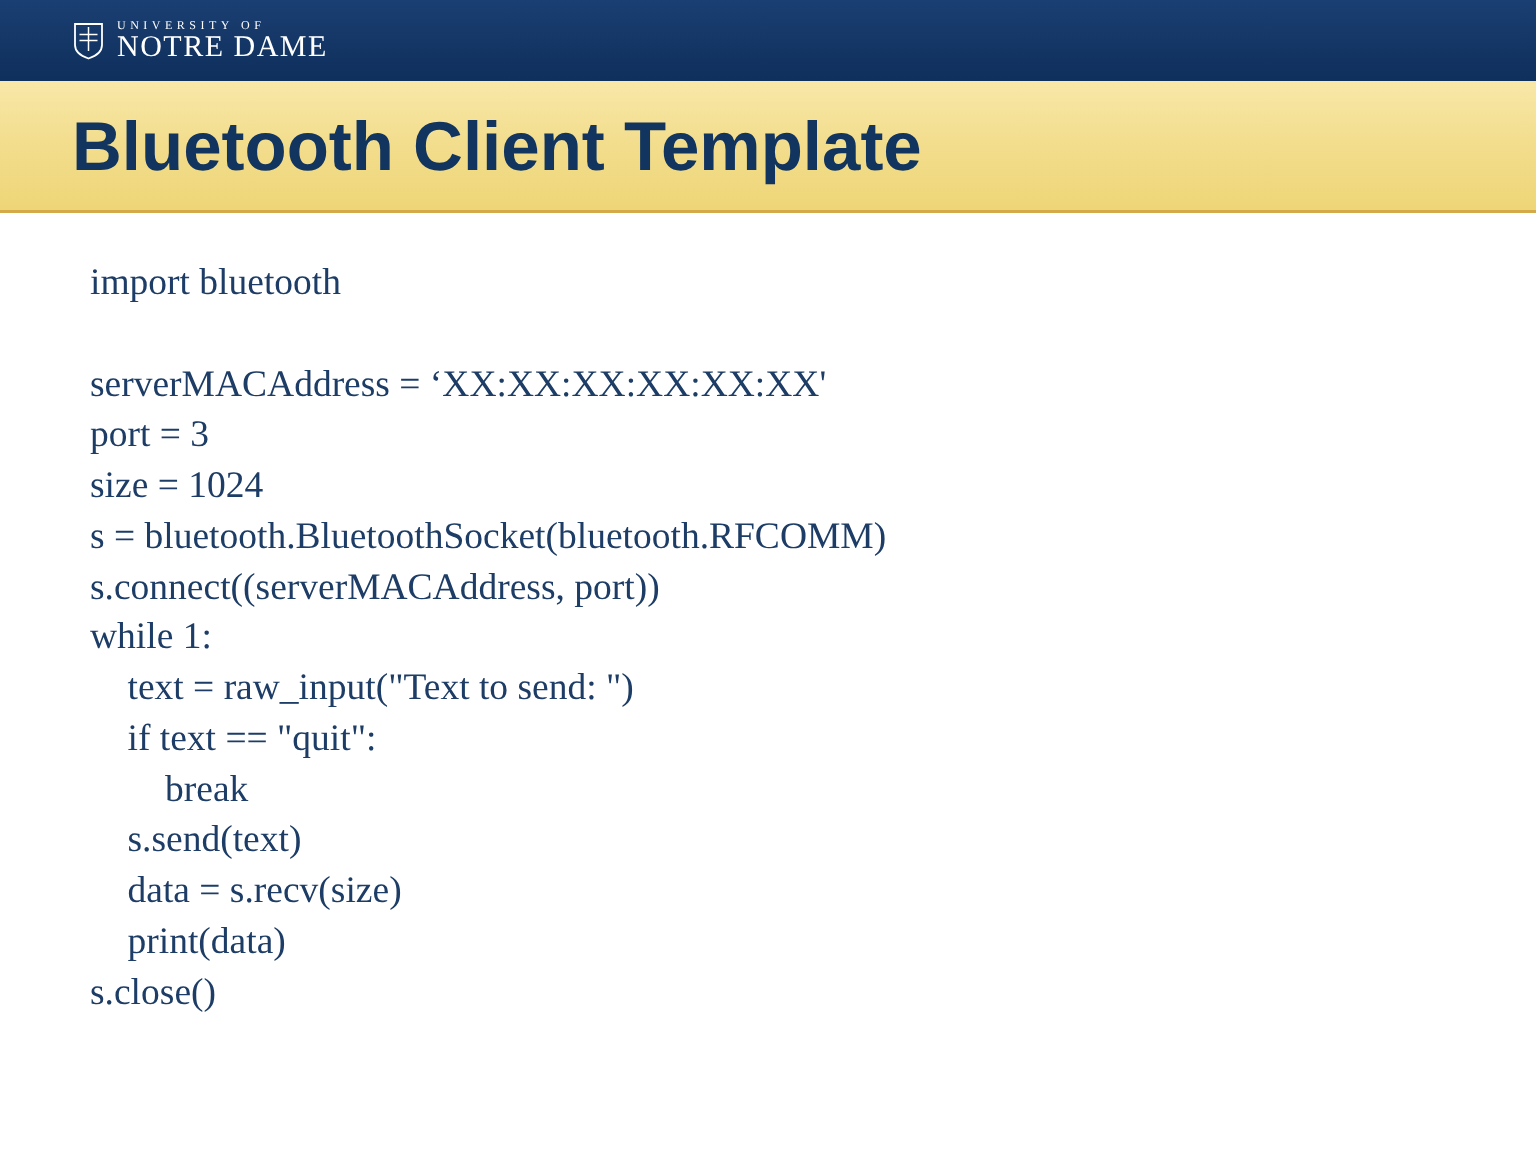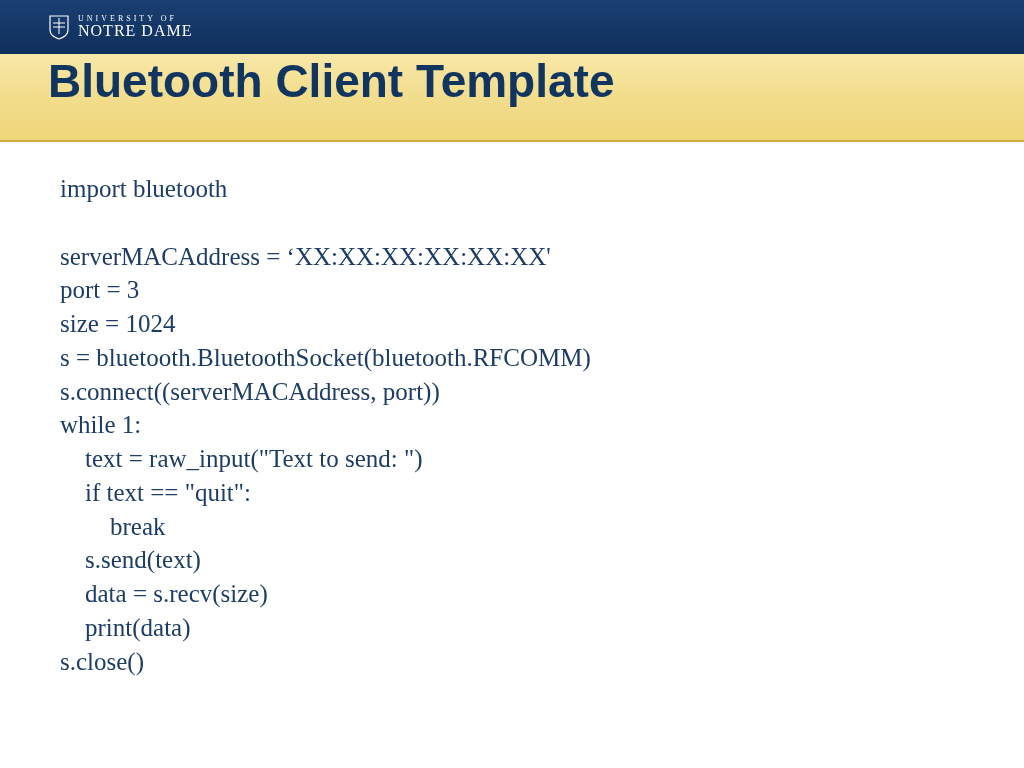--- a/index.html
+++ b/index.html
@@ -9,26 +9,27 @@
     background: linear-gradient(to bottom, #1a3f72 0%, #0f2f5c 100%);
     display: flex;
     align-items: center;
     padding-left: 48px;
     color: #fff;
   }
   .logo-wrap { display: flex; align-items: center; gap: 8px; justify-content: center; }
   .logo-icon { width: 22px; height: 26px; }
   .logo-text-wrap { display: flex; flex-direction: column; line-height: 1; }
   .logo-small { font-size: 8px; letter-spacing: 3px; font-family: Georgia, serif; }
-  .logo-big { font-size: 16px; letter-spacing: 1px; font-weight: 500; font-family: Georgia, serif; }
+  .logo-big { font-size: 20px; letter-spacing: 1px; font-weight: 500; font-family: Georgia, serif; }
   .title-bar {
     height: 88px;
     background: linear-gradient(to bottom, #f8e8a8 0%, #f3de8f 45%, #eed577 100%);
     border-bottom: 2px solid #d4a94a;
     display: flex;
+    align-items: center;
     padding-left: 48px;
   }
   .title-text {
     font-family: Arial, Helvetica, sans-serif;
     font-weight: 700;
     font-size: 46px;
     color: #123560;
   }
   .content {
     padding: 30px 0 0 60px;

